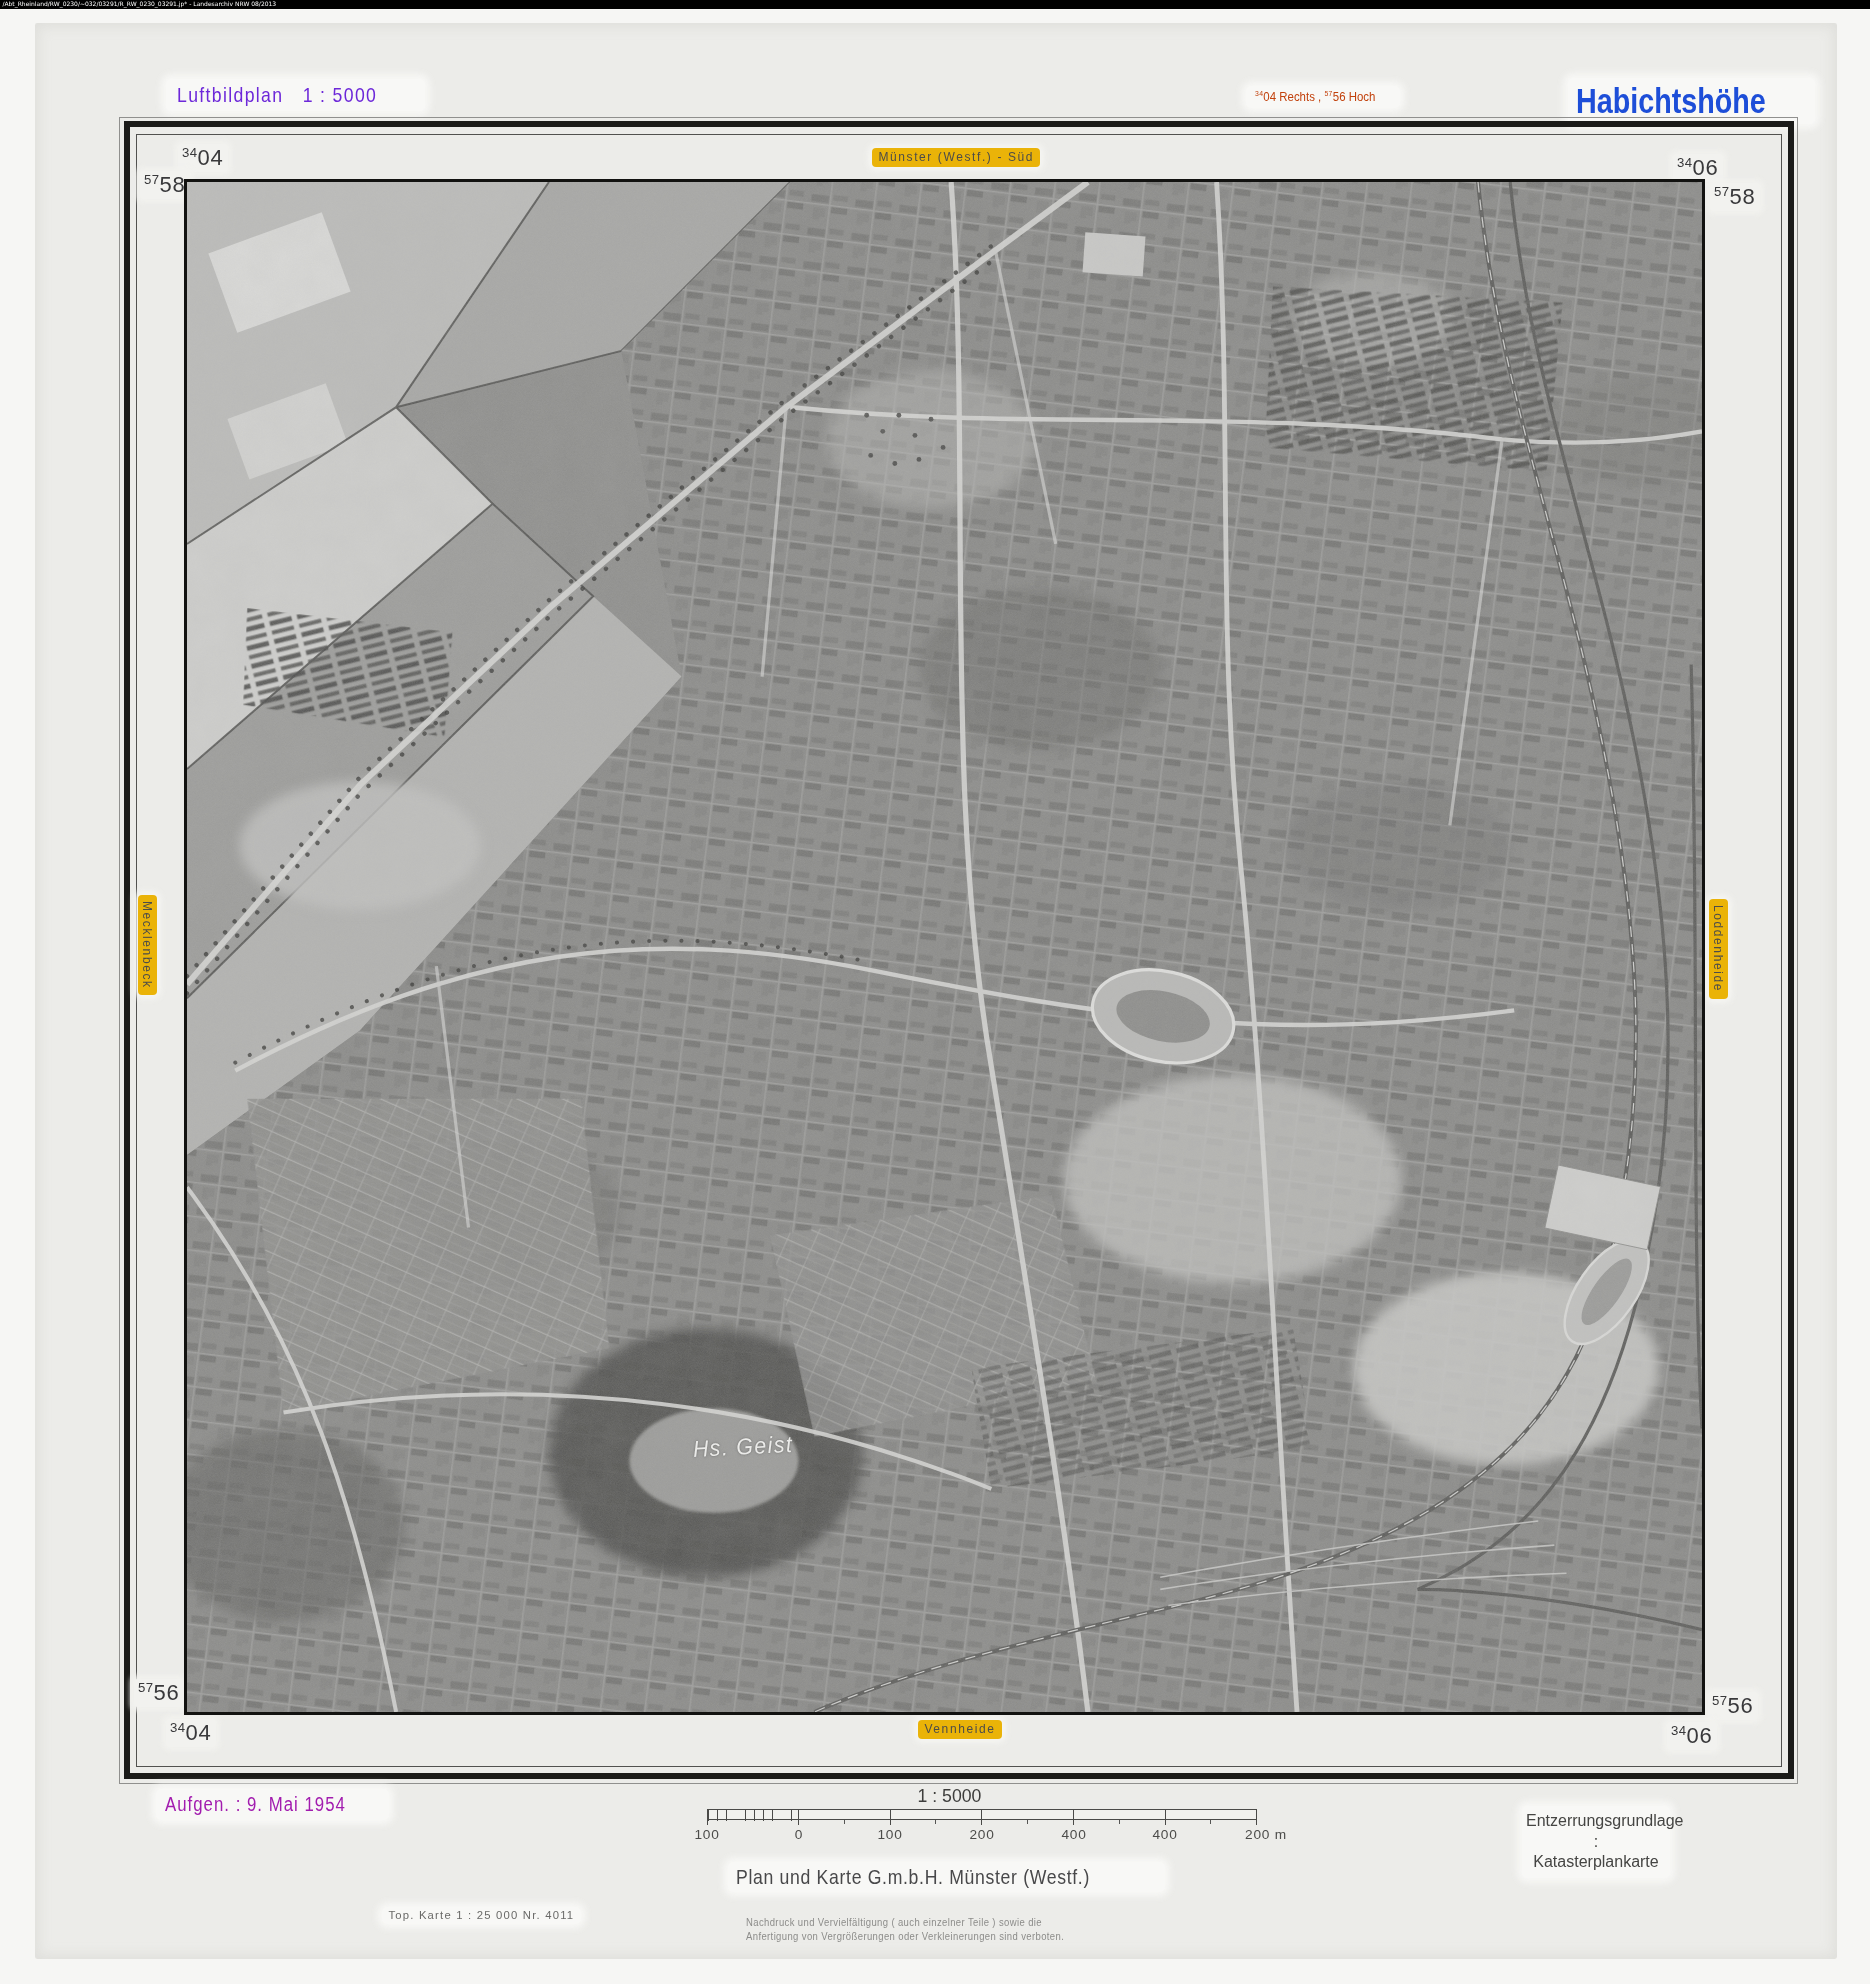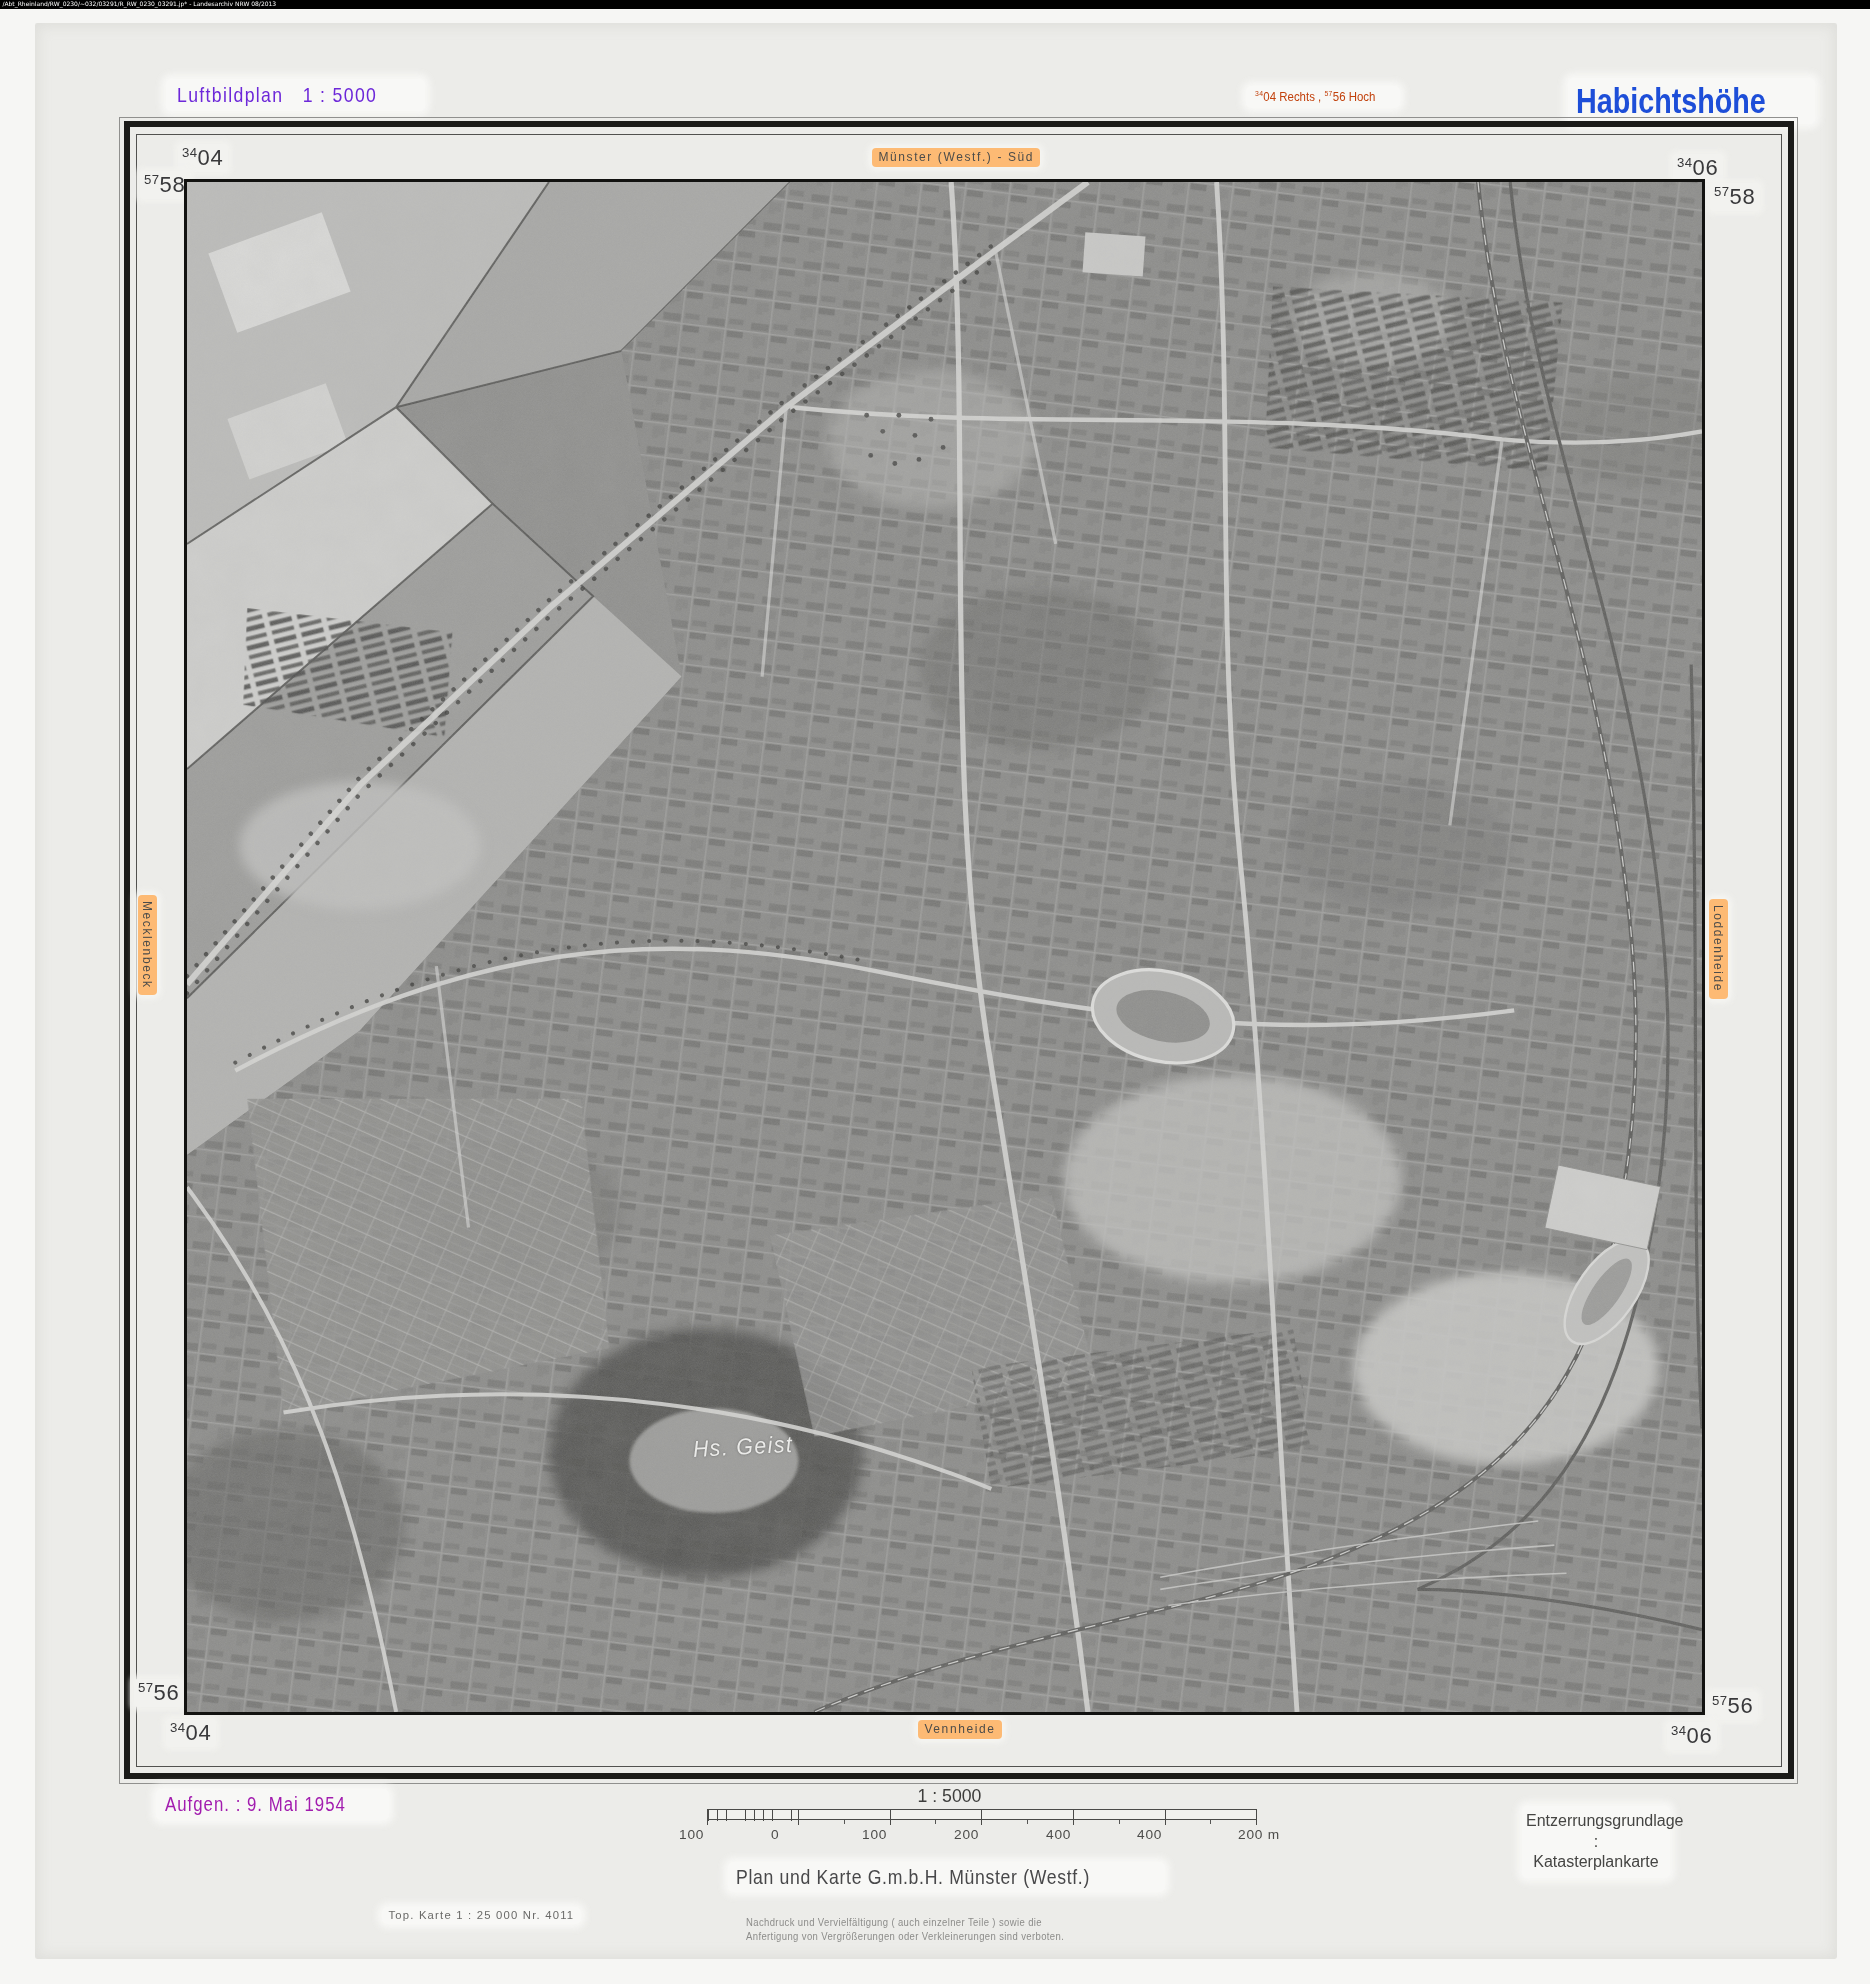--- a/index.html
+++ b/index.html
@@ -32,34 +32,34 @@
   #hdr-left{left:166px;top:79px;padding:4px 10.5px;font-size:21px;letter-spacing:1.6px;color:#6d28d9;}
   #hdr-left .gap{display:inline-block;width:23px;}
   #hdr-coords{left:1246px;top:86px;padding:3.2px 8.8px;font-size:13px;color:#c2410c;}
   #hdr-name{left:1568px;top:78px;padding:3.2px 8px;font-size:35px;font-weight:bold;color:#1d4ed8;
             letter-spacing:0px;}
   sup.g{font-size:.6em;vertical-align:super;letter-spacing:0.4px;}
   
   .coord{font-size:22px;color:#39393b;letter-spacing:0.8px;background:#f2f2ef;border-radius:4px;
          padding:0.8px 4px;box-shadow:0 0 5.6px 3.2px rgba(242,242,239,.85);white-space:nowrap;}
   
-  .margin-label{font-size:12px;letter-spacing:1.6px;color:#4c4c4a;background:#fdba74;border-radius:4px;
+  .margin-label{font-size:12px;letter-spacing:1.6px;color:#4c4c4a;background:#eab308;border-radius:4px;
                 padding:2.4px 6.4px;box-shadow:0 0 6.4px 4px rgba(246,246,243,.9);white-space:nowrap;}
   .vert{writing-mode:vertical-rl;text-orientation:sideways;padding:6.4px 2.4px;}
   
   #f-date{left:156px;top:1789px;padding:4px 8.8px;font-size:20px;letter-spacing:1.2px;color:#a21caf;}
   #f-scale-title{left:865px;top:1786px;width:169px;text-align:center;font-size:17.7px;color:#3e3e3c;}
   #scalebar{left:707px;top:1809px;width:550px;height:40px;}
   #sb-box{position:absolute;left:0;top:0;width:550px;height:10.5px;border:1px solid #4a4a48;
           box-sizing:border-box;background:#f1f1ee;}
   #sb-sub{position:absolute;left:0;top:0;width:92px;height:10.5px;
           background:repeating-linear-gradient(90deg,#4a4a48 0 0.8px,transparent 0.8px 9.2px);}
   .sb-tick{position:absolute;top:0;width:1px;height:16px;background:#4a4a48;}
   .sb-mid{position:absolute;top:10.5px;width:0.8px;height:4px;background:#55violet5553;background:#555553;}
-  .sb-lab{position:absolute;top:17.7px;width:56px;margin-left:-28px;
+  .sb-lab{position:absolute;top:17.7px;width:56px;margin-left:-28px;text-align:center;
           font-size:13.7px;color:#4c4c4a;letter-spacing:0.8px;}
   #f-rect{left:1522px;top:1806px;width:140px;text-align:center;padding:4.8px 4px;
           font-size:16px;line-height:1.3;color:#454543;}
   #f-pub{left:728px;top:1862px;padding:3.2px 8px;font-size:21px;letter-spacing:0.8px;color:#48484a;text-align:center;}
   #f-topo{left:382px;top:1907px;padding:2.4px 6.4px;font-size:11.3px;letter-spacing:1.2px;color:#6a6a68;}
   #f-copy{left:746px;top:1916px;font-size:10px;line-height:1.35;color:#8c8c8a;letter-spacing:0.4px;
           transform:scaleX(.95);transform-origin:left top;white-space:nowrap;}
 </style>
 </head>
 <body>

